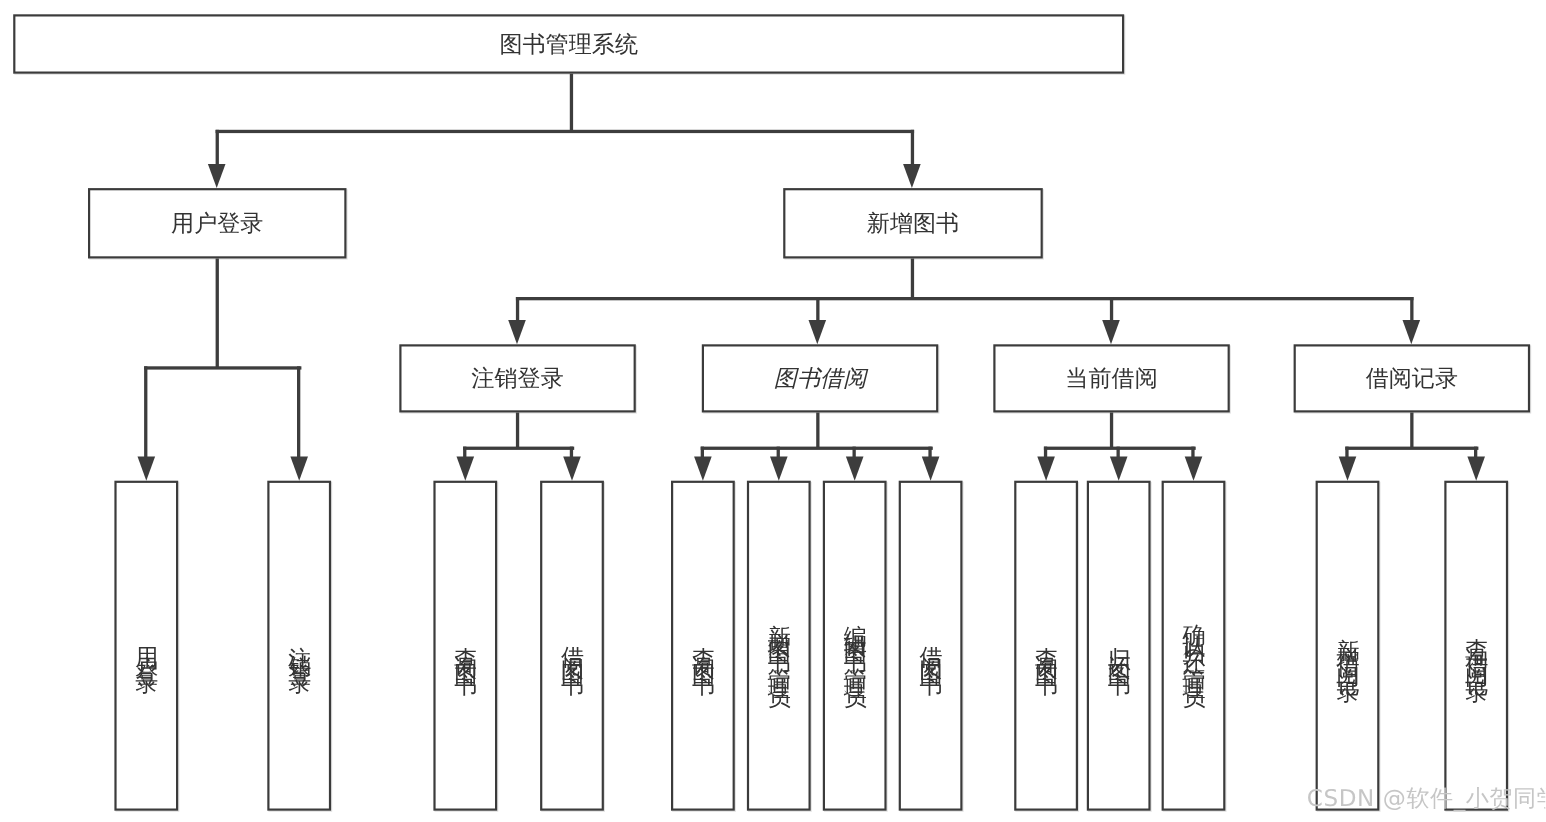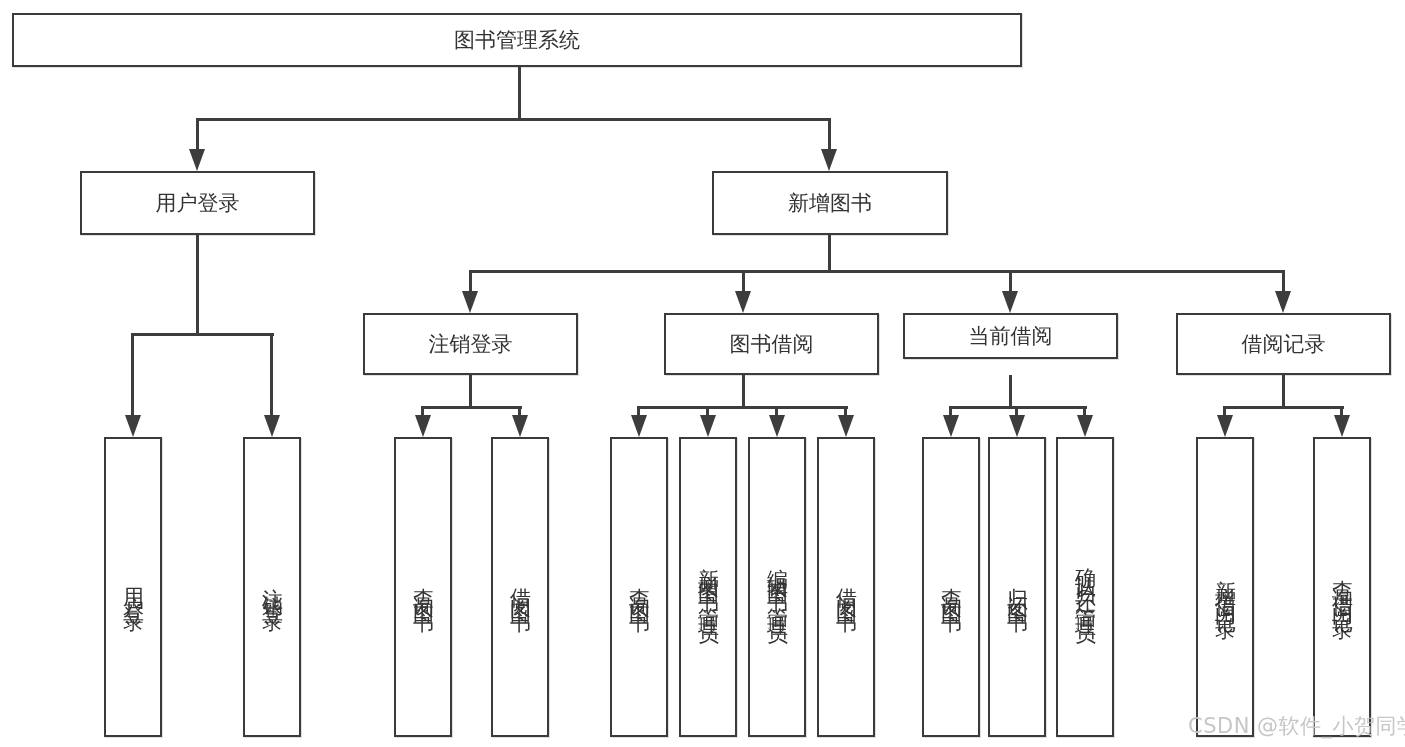--- a/index.html
+++ b/index.html
@@ -36,22 +36,22 @@
     text-orientation: mixed;
     font-size: 21px;
     letter-spacing: 8px;
     color: #333333;
     line-height: 1;
   }
   #n-root { left: 12px;  top: 13px;  width: 1010px; height: 54px; }
   #n-user { left: 80px;  top: 171px; width: 235px;  height: 64px; }
   #n-book { left: 712px; top: 171px; width: 236px;  height: 64px; }
   #n-nbr  { left: 363px; top: 313px; width: 215px;  height: 62px; }
-  #n-bb   { left: 664px; top: 313px; width: 215px;  height: 62px; }
-  #n-cb   { left: 903px; top: 313px; width: 215px;  height: 46px; }
+  #n-bb   { left: 638px; top: 313px; width: 215px;  height: 62px; font-style: italic; }
+  #n-cb   { left: 903px; top: 313px; width: 215px;  height: 62px; }
   #n-br   { left: 1176px;top: 313px; width: 215px;  height: 62px; }
 
   .leaf { top: 437px; width: 58px; height: 300px; }
   #l-ul1  { left: 104px; }
   #l-ul2  { left: 243px; }
   #l-nbr1 { left: 394px; }
   #l-nbr2 { left: 491px; }
   #l-bb1  { left: 610px; }
   #l-bb2  { left: 679px; }
   #l-bb3  { left: 748px; }

